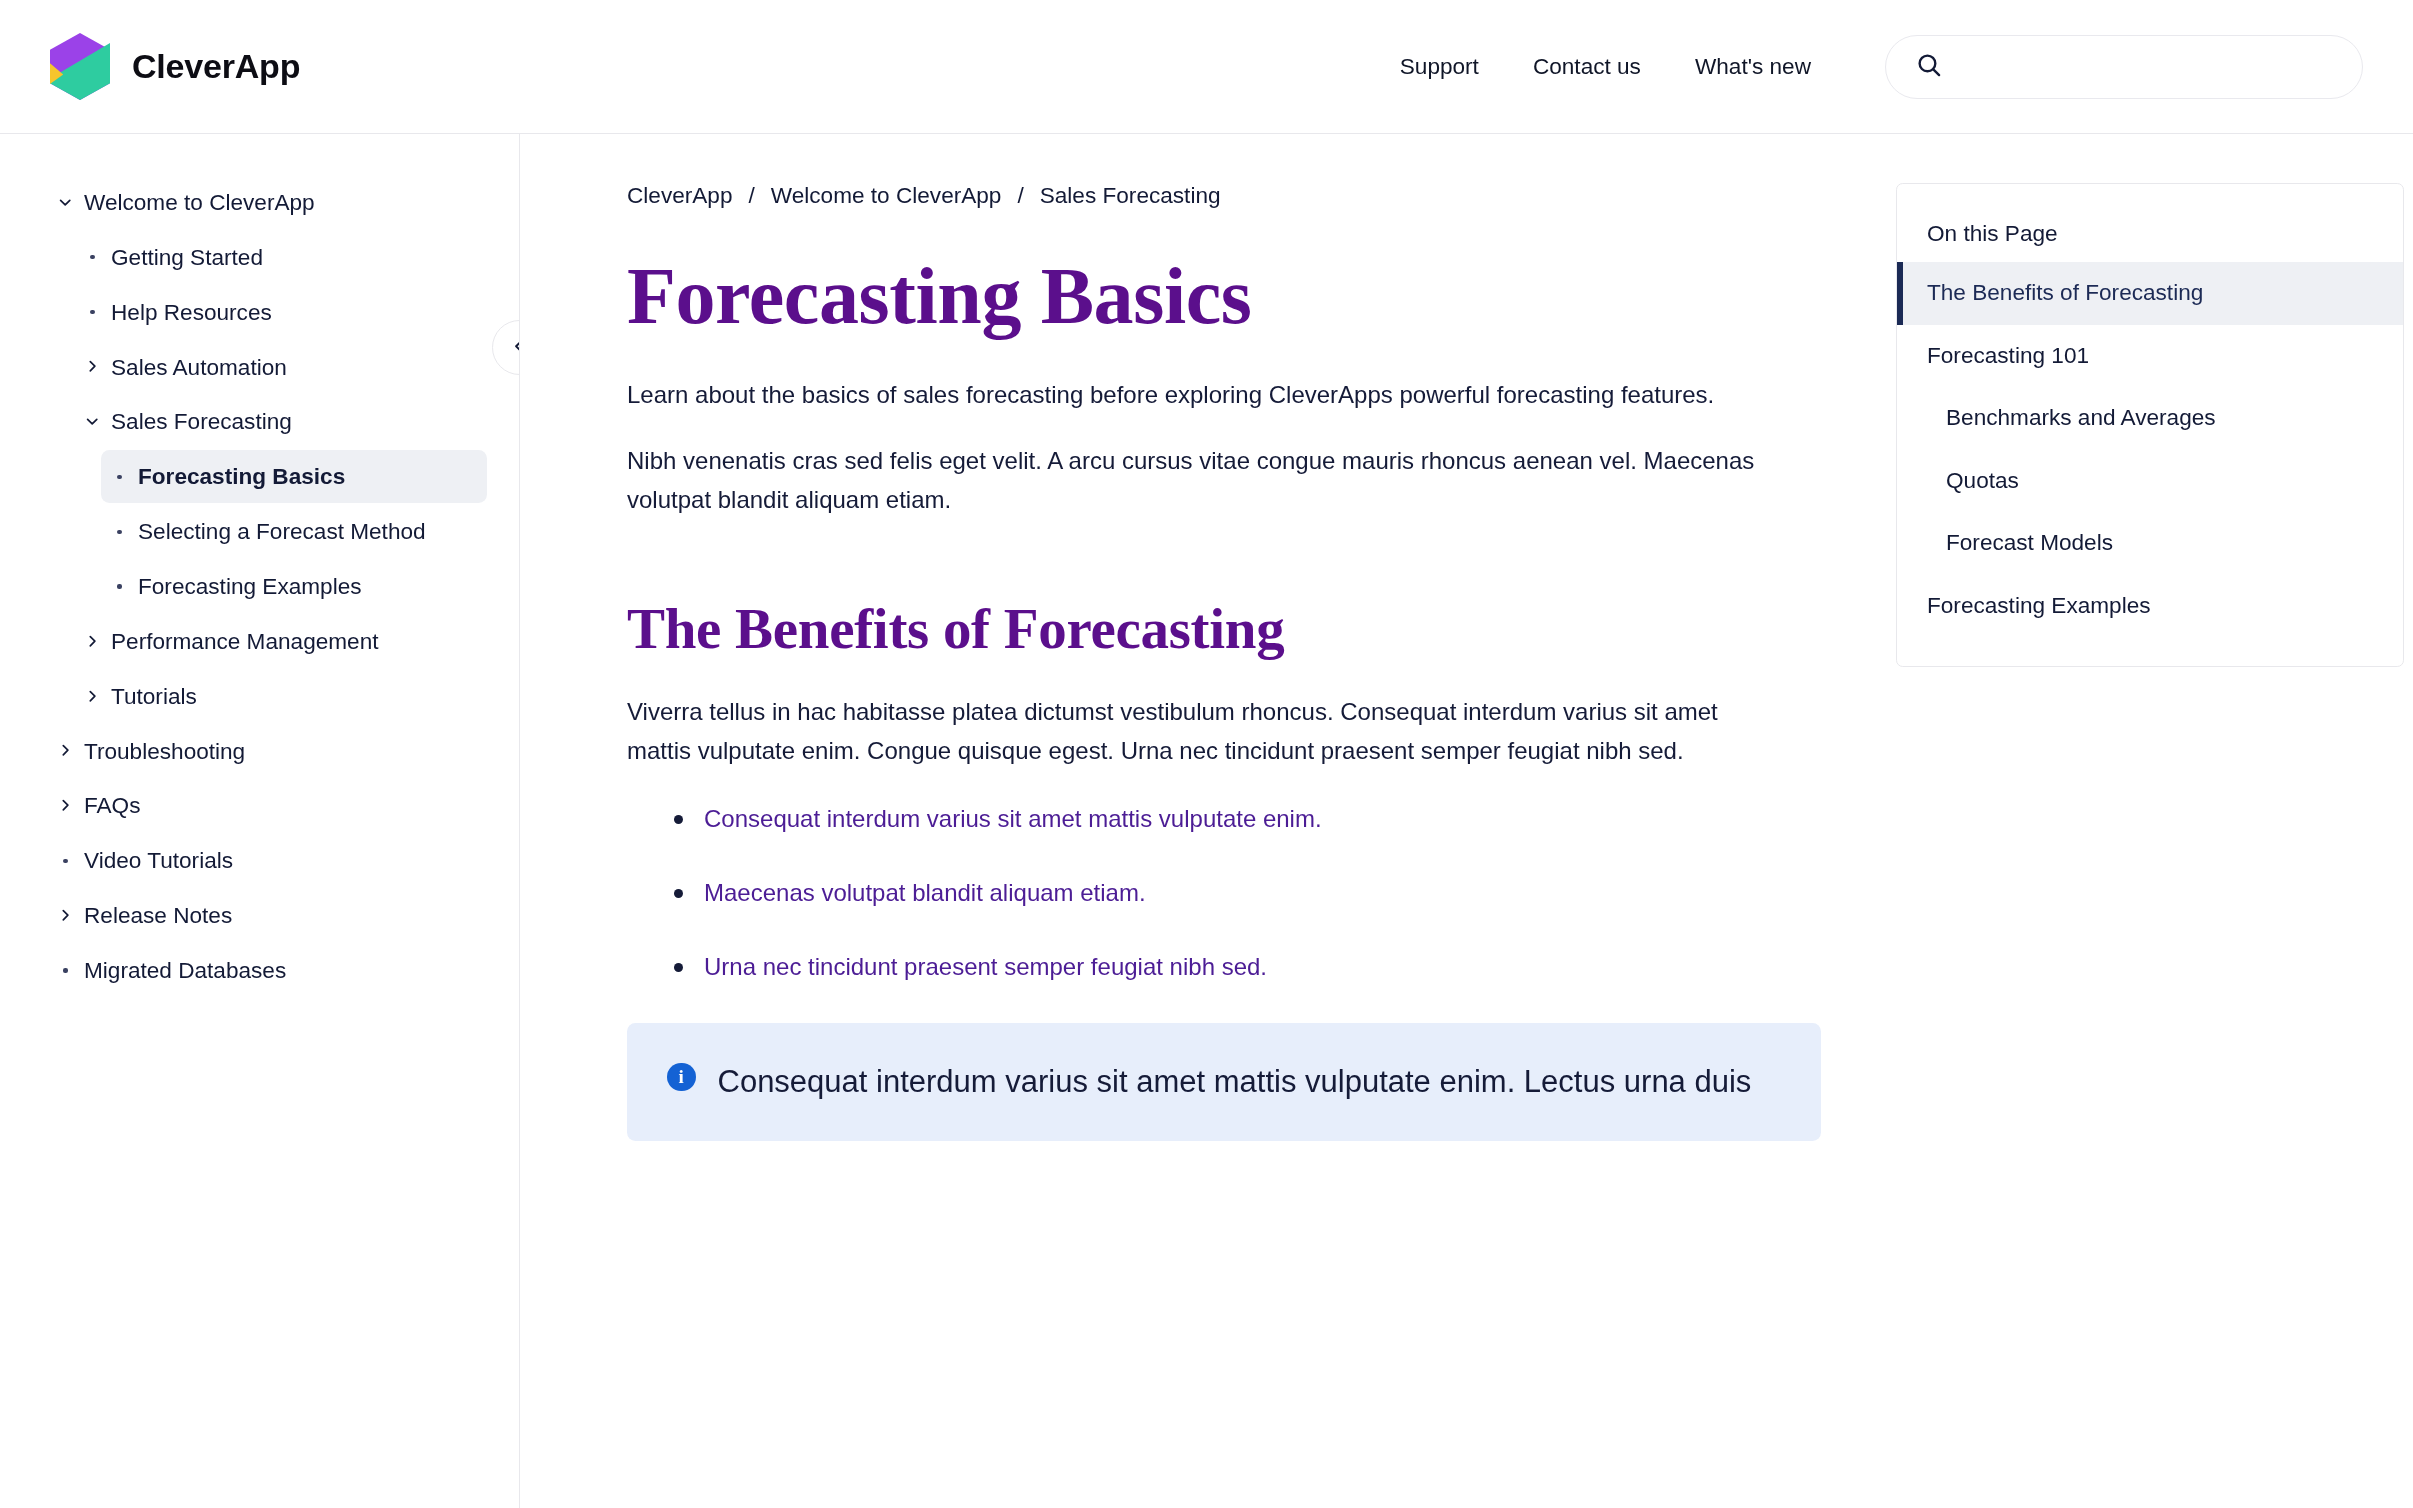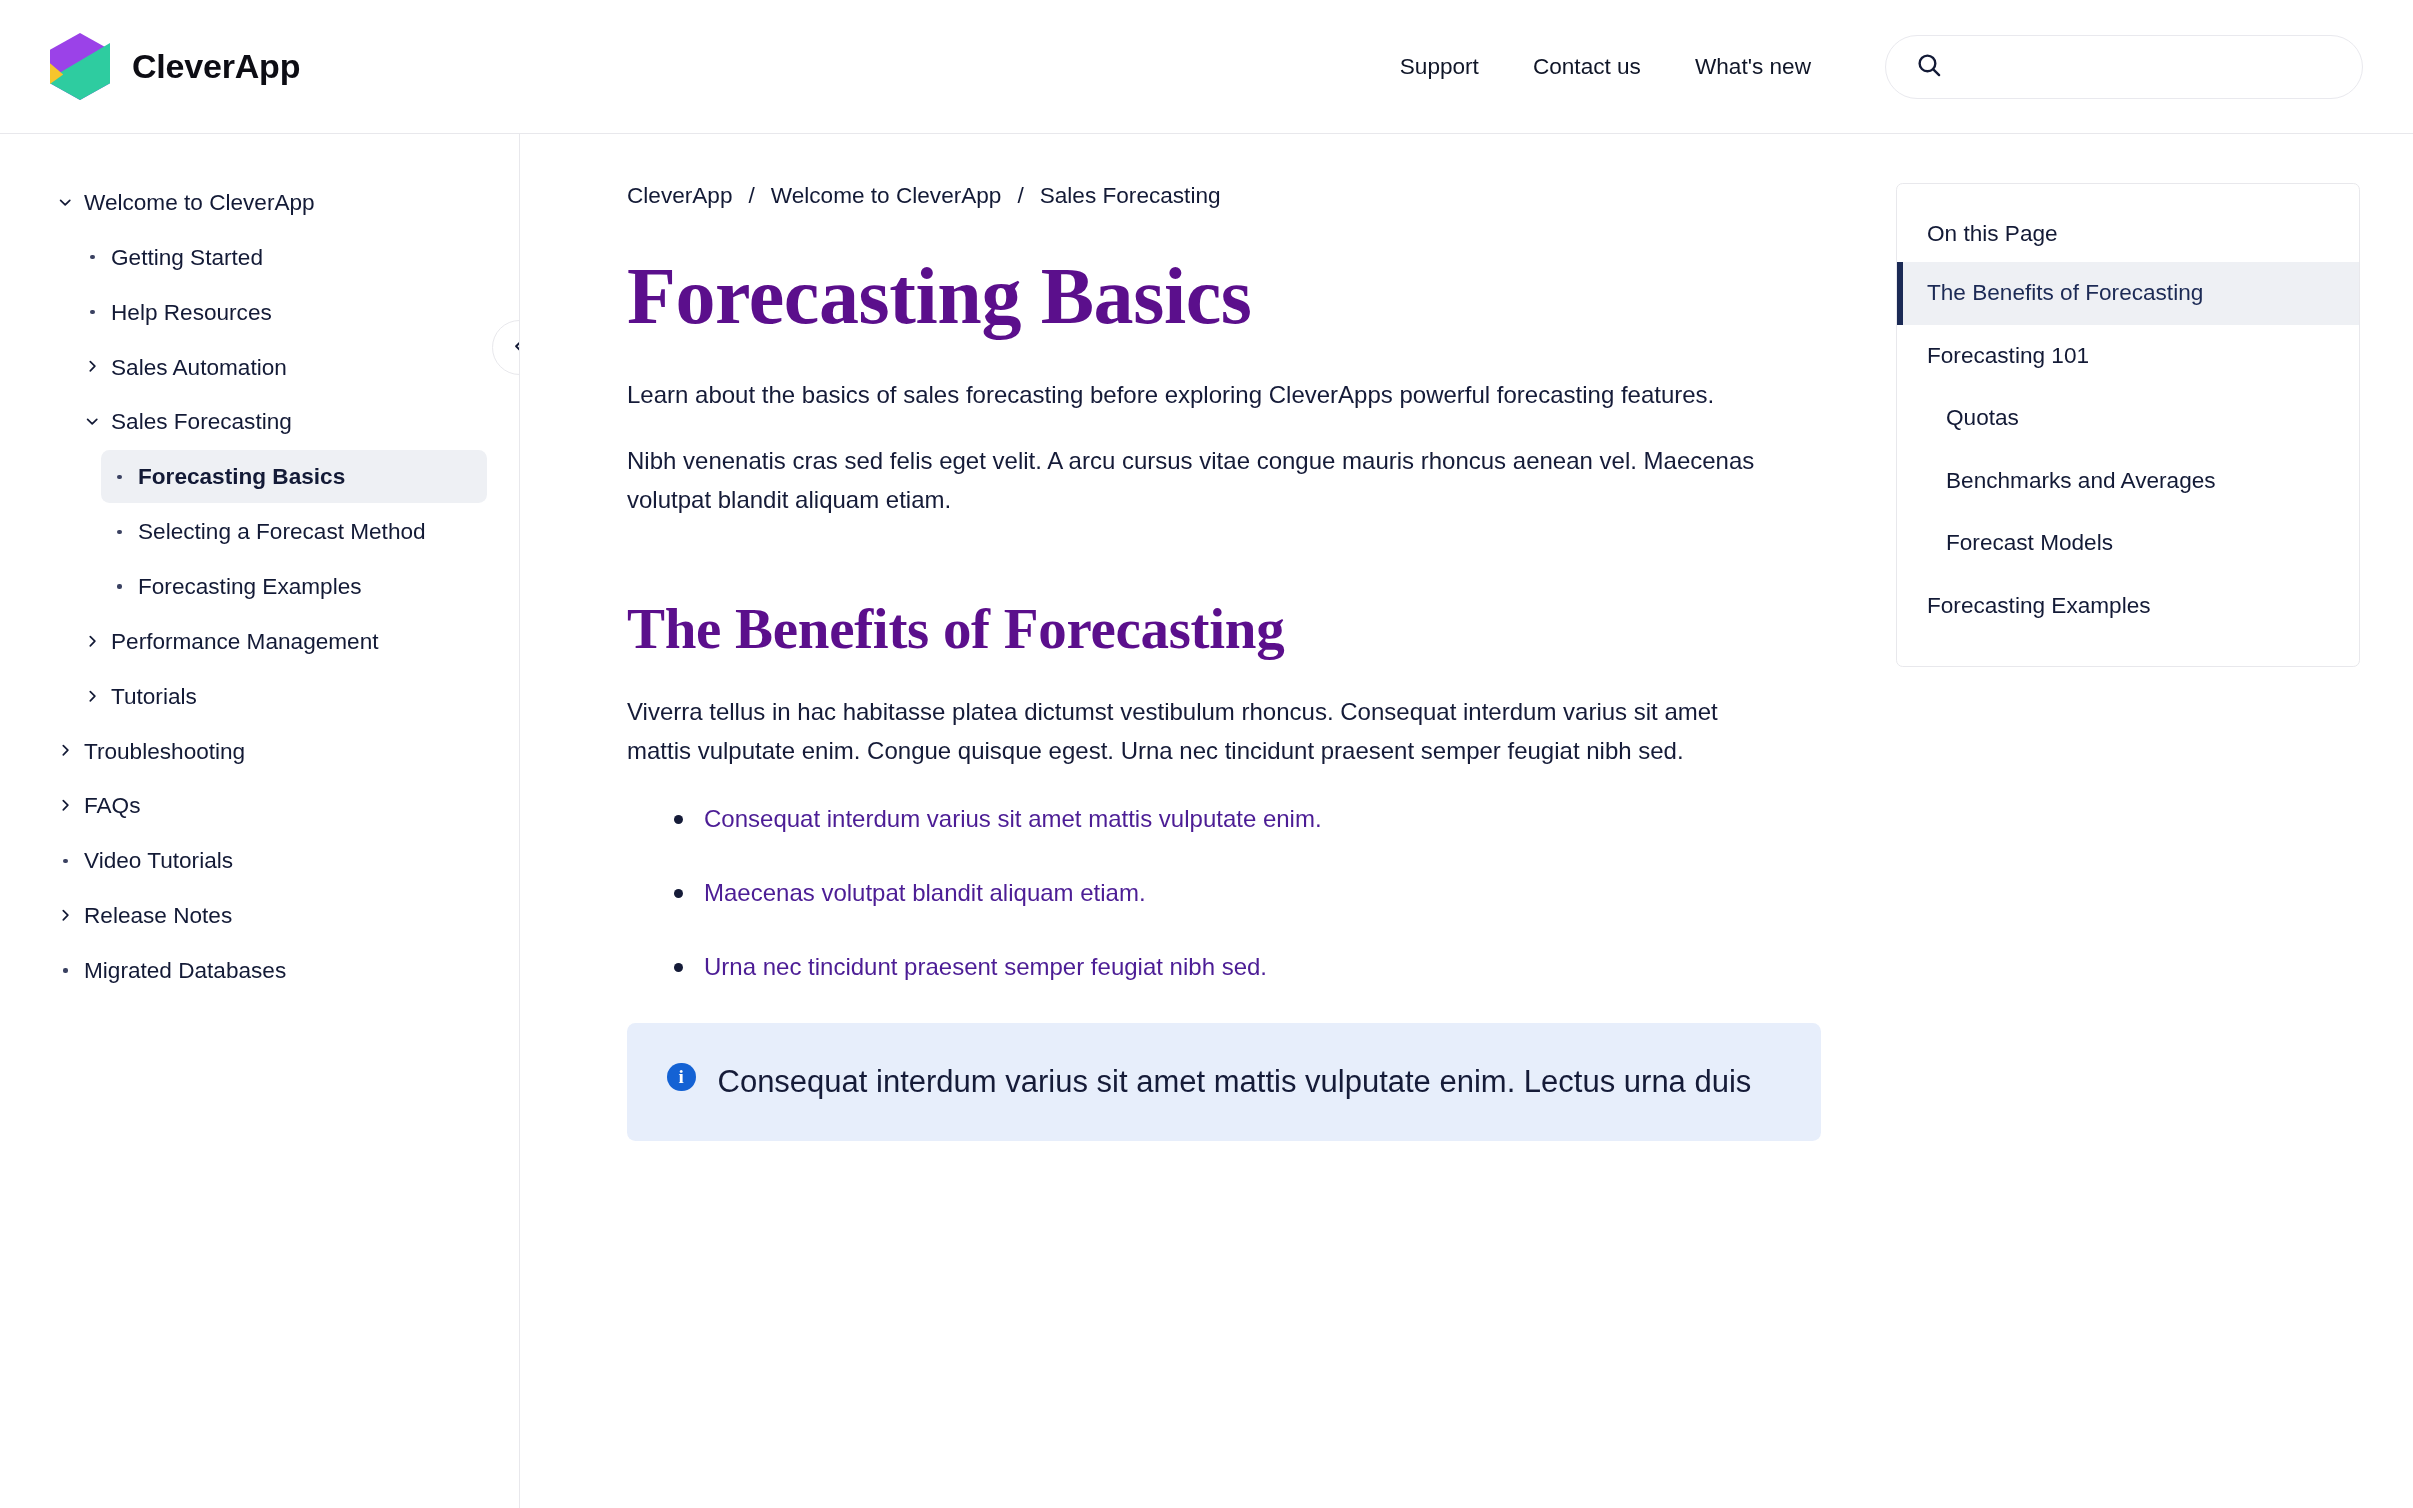--- a/index.html
+++ b/index.html
@@ -302,21 +302,21 @@
   .toc-col {
     width: 503px;
     flex: none;
     padding: 49px 0 0 79px;
   }
   .toc-card {
     border: 1.7px solid #E8E8EC;
     border-radius: 6.7px;
     background: #fff;
     padding: 22px 0 28.5px 0;
-    width: 464px;
+    width: 508px;
   }
   .toc-title {
     font-size: 22.6px;
     color: #131A36;
     padding: 15px 0 15px 30px;
   }
   .toc-item {
     position: relative;
     font-size: 22.6px;
     line-height: 1.35;
@@ -524,22 +524,22 @@
       </div>
 
     </article>
 
     <div class="toc-col">
       <div class="toc-card">
         <div class="toc-title">On this Page</div>
         <div id="toc-list">
             <div class="toc-item active">The Benefits of Forecasting</div>
             <div class="toc-item">Forecasting 101</div>
+            <div class="toc-item sub">Benchmarks and Averages</div>
             <div class="toc-item sub">Quotas</div>
-            <div class="toc-item sub">Benchmarks and Averages</div>
             <div class="toc-item sub">Forecast Models</div>
             <div class="toc-item">Forecasting Examples</div>
           </div>
       </div>
     </div>
 
   </div>
 </div>
 
 

